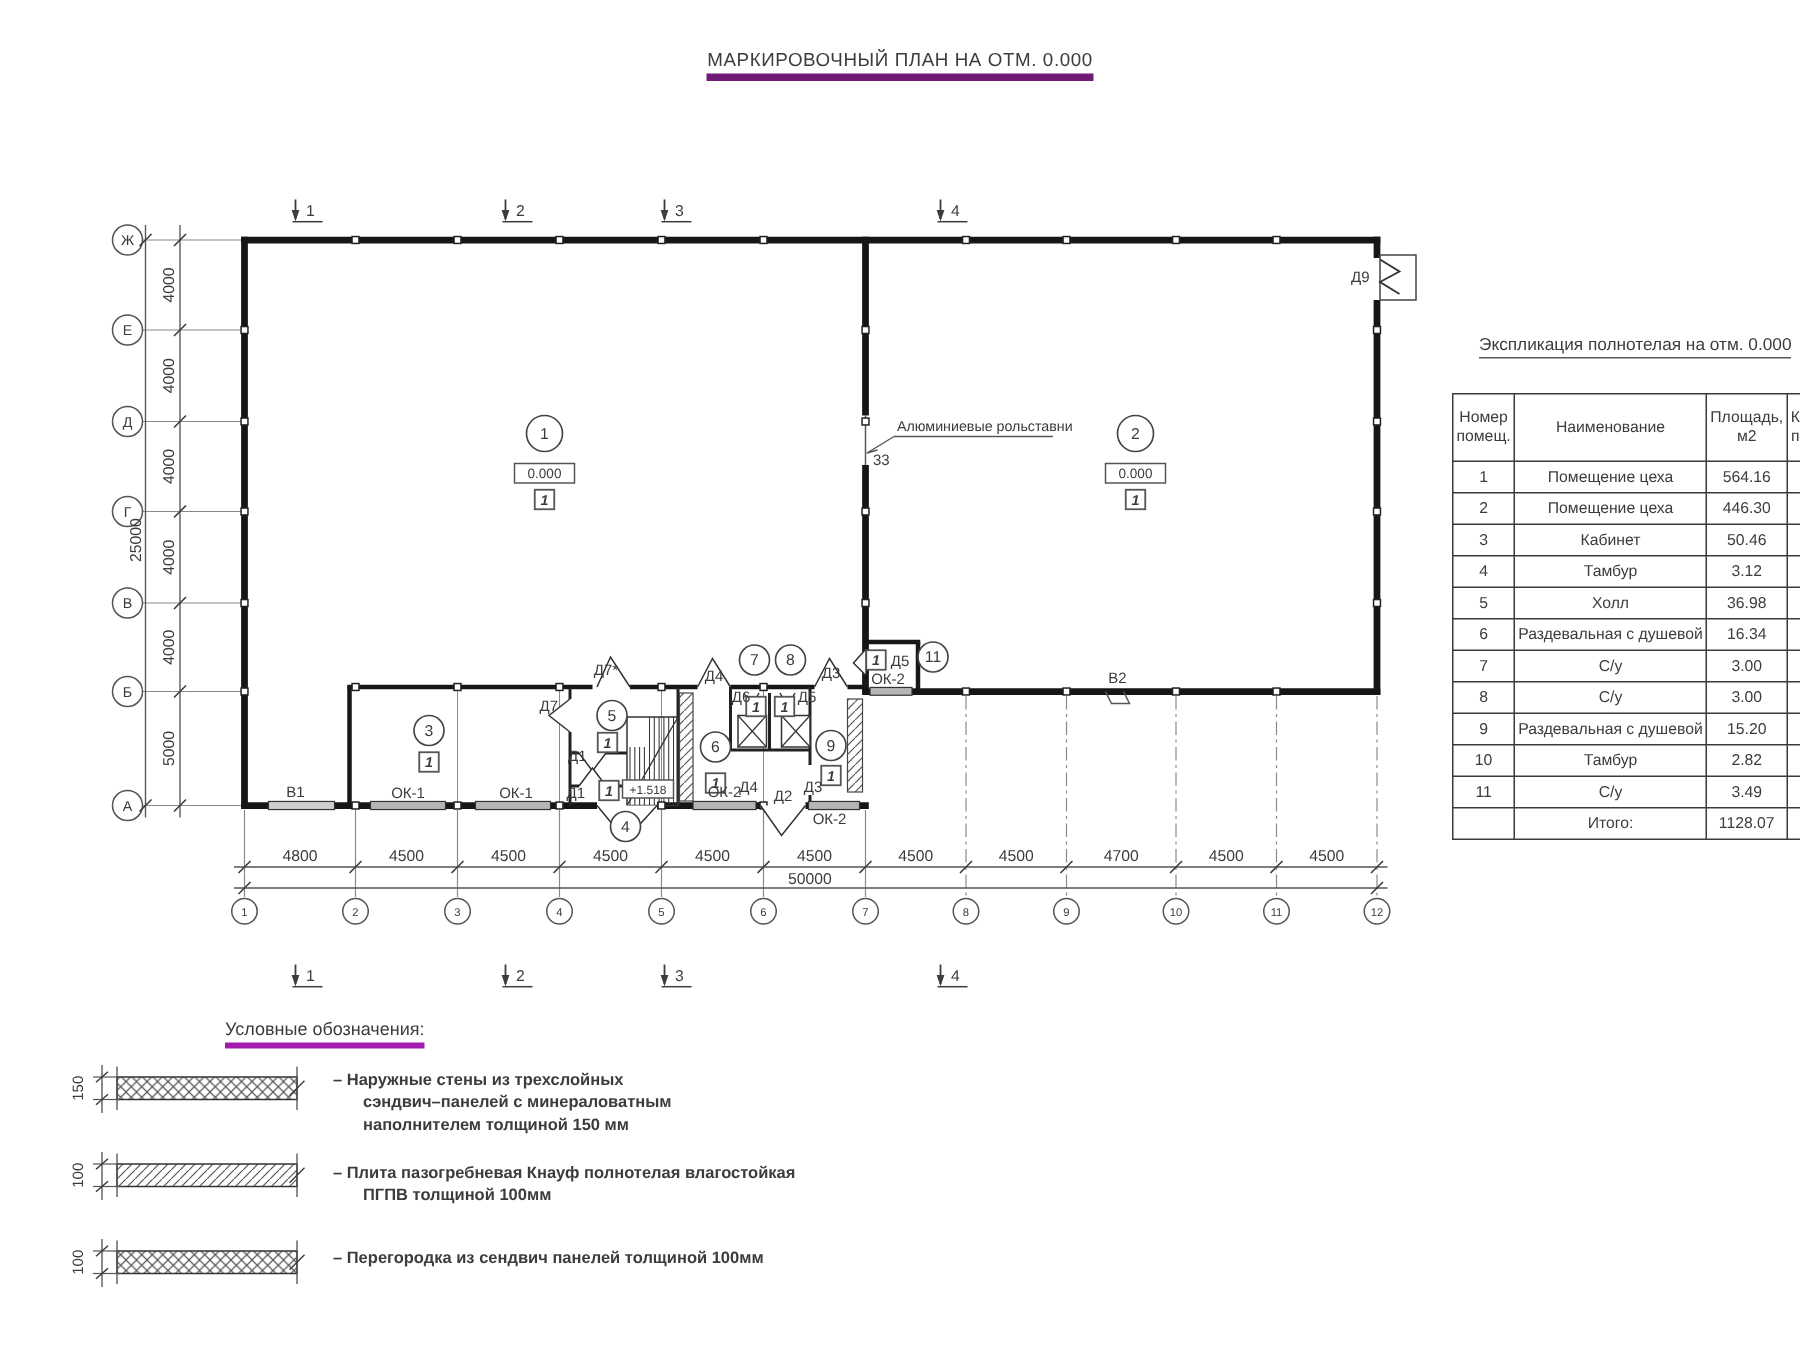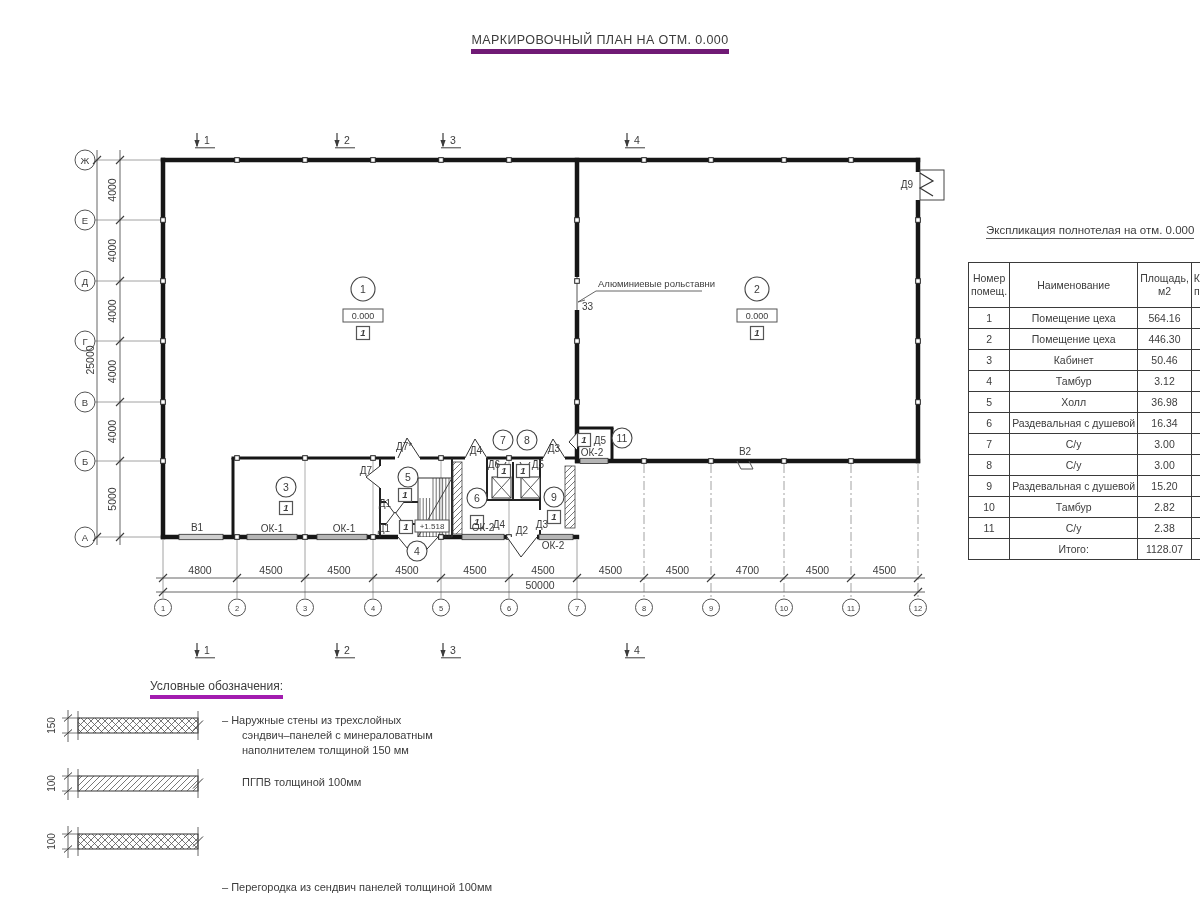--- a/index.html
+++ b/index.html
@@ -13,21 +13,21 @@
   .expl-title span{border-bottom:1px solid #5a5a5a;padding-bottom:2px;}
   table.expl-t{border-collapse:collapse;table-layout:fixed;}
   table.expl-t td,table.expl-t th{border:1.2px solid #3a3a3a;font-weight:normal;font-size:10.5px;
     text-align:center;vertical-align:middle;padding:0 2px;white-space:nowrap;overflow:hidden;}
   table.expl-t th{height:44px;line-height:13px;}
   table.expl-t td{height:20px;}
   td.nm{text-align:left;padding-left:5px;margin-top:12px;}
   td.rgt{text-align:right;padding-right:6px;}
   .legend-title{position:absolute;left:150px;top:679px;font-size:12px;}
   .legend-title span{border-bottom:4px solid #a21caf;padding-bottom:2px;}
-  .lg-item{position:absolute;left:222px;font-size:11px;line-height:15px;}
+  .lg-item{position:absolute;left:222px;font-size:11px;line-height:15px;font-weight:bold;}
   .lg-line{white-space:nowrap;}
   .lg-line.ind{margin-left:20px;}
 </style>
 </head>
 <body>
 
 <div>
 
   <div class="title"><span>МАРКИРОВОЧНЫЙ ПЛАН НА ОТМ. 0.000</span></div>
 
@@ -591,21 +591,21 @@
           </tr>
           <tr>
             <td>10</td>
             <td class="nm">Тамбур</td>
             <td>2.82</td>
             <td></td>
           </tr>
           <tr>
             <td>11</td>
             <td class="nm">С/у</td>
-            <td>2.38</td>
+            <td>3.49</td>
             <td></td>
           </tr>
         </tbody>
       <tfoot>
         <tr>
           <td></td>
           <td class="rgt">Итого:</td>
           <td>1128.07</td>
           <td></td>
         </tr>
@@ -614,20 +614,21 @@
   </div>
 
   <div class="legend-title"><span>Условные обозначения:</span></div>
   <div id="legend-texts">
       <div class="lg-item" style="top: 713px;">
         <div class="lg-line">– Наружные стены из трехслойных</div>
         <div class="lg-line ind">сэндвич–панелей с минераловатным</div>
         <div class="lg-line ind">наполнителем толщиной 150 мм</div>
       </div>
       <div class="lg-item" style="top: 775px;">
+        <div class="lg-line">– Плита пазогребневая Кнауф полнотелая влагостойкая</div>
         <div class="lg-line ind">ПГПВ толщиной 100мм</div>
       </div>
-      <div class="lg-item" style="top: 880px;">
+      <div class="lg-item" style="top: 832px;">
         <div class="lg-line">– Перегородка из сендвич панелей толщиной 100мм</div>
       </div>
     </div>
 
 </div>
 
 </body></html>

